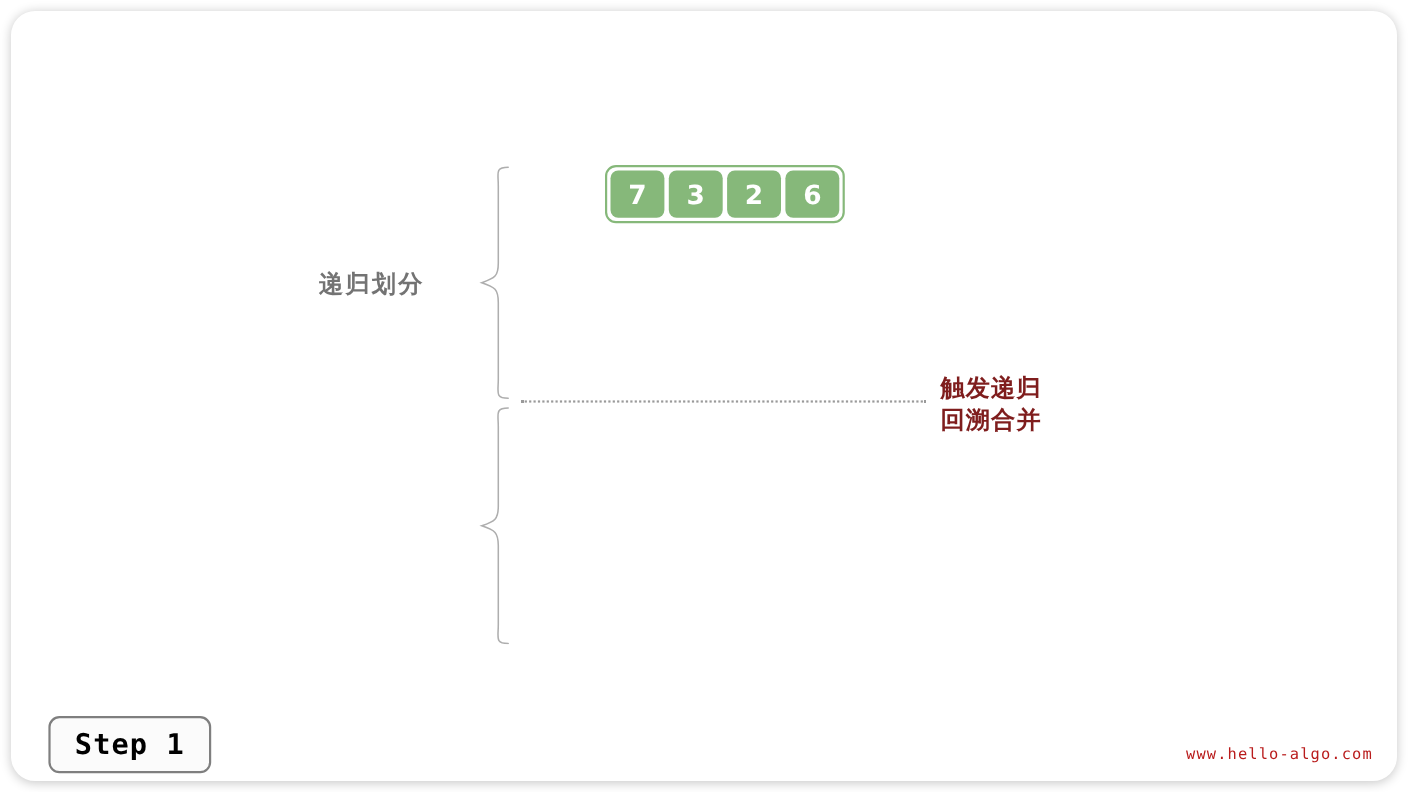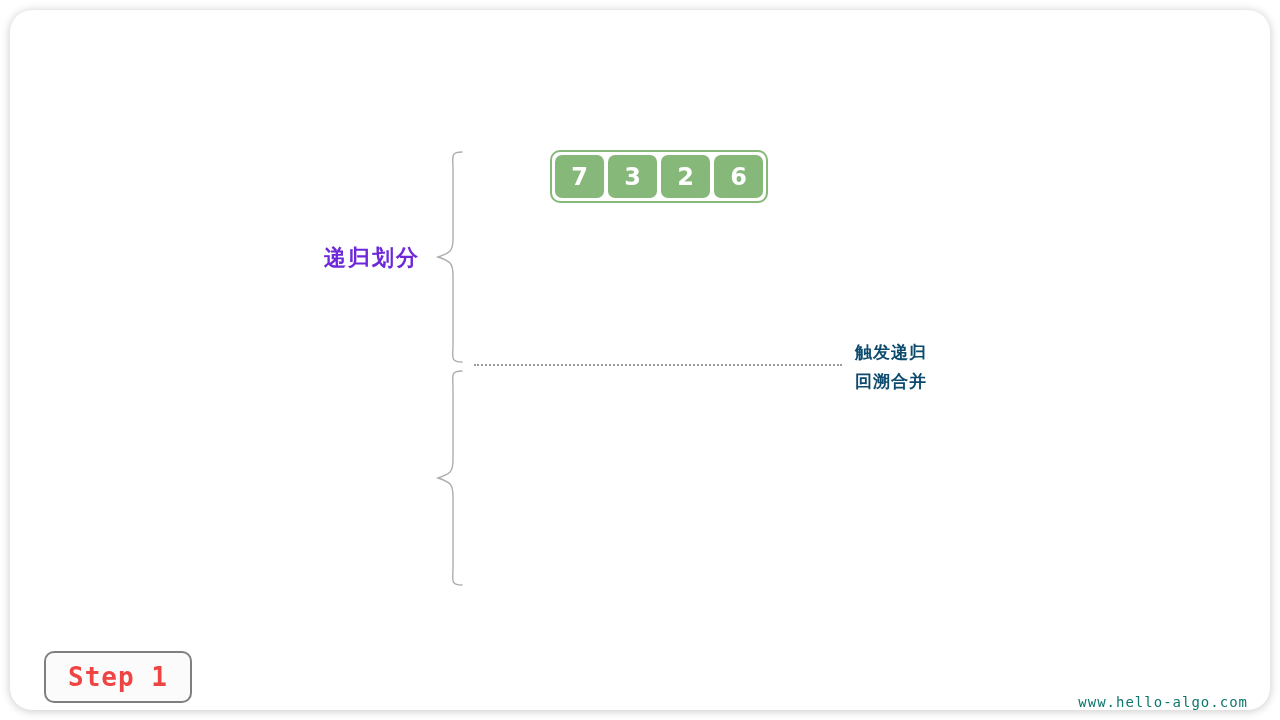--- a/index.html
+++ b/index.html
@@ -45,70 +45,69 @@
   .brace path {
     fill: none;
     stroke: #aeaeae;
     stroke-width: 1.4;
     stroke-linecap: round;
   }
   
   .side-label {
     position: absolute;
     width: 130px;
-    text-align: right;
     font-size: 22px;
     font-weight: bold;
     letter-spacing: 2px;
-    color: #6d28d9;
+    color: #737373;
     line-height: 29px;
   }
   .label-partition { left: 280px; top: 233px; }
   .label-merge     { left: 280px; top: 453px; }
   
   .dotted-line {
     position: absolute;
     left: 464px; top: 354px;
     width: 368px; height: 0;
     border-top: 2px dotted #9a9a9a;
   }
   
   .trigger-label {
     position: absolute;
     left: 845px; top: 328px;
-    font-size: 17px;
+    font-size: 22px;
     font-weight: bold;
     letter-spacing: 1px;
-    color: #0c4a6e;
+    color: #7f1d1d;
     line-height: 29px;
   }
   
   .step-badge {
     position: absolute;
     left: 34px; top: 641px;
     width: 148px; height: 52px;
     background: #fbfbfb;
     border: 2px solid #7f7f7f;
     border-radius: 10px;
     display: flex;
     align-items: center;
     justify-content: center;
     font-family: "DejaVu Sans Mono", monospace;
     font-size: 26px;
     font-weight: bold;
-    color: #ef4444;
+    color: #000000;
     letter-spacing: 1px;
   }
   
   .watermark {
     position: absolute;
-    right: 22px; bottom: 0;
+    right: 22px; bottom: 16px;
     font-family: "DejaVu Sans Mono", monospace;
     font-size: 14px;
-    color: #0f766e;
+    color: #b91c1c;
     letter-spacing: 1px;
   }
 </style>
 </head>
 <body>
 
 <div class="card">
 
   <div class="array-box">
     <div class="array-cell">7</div>

